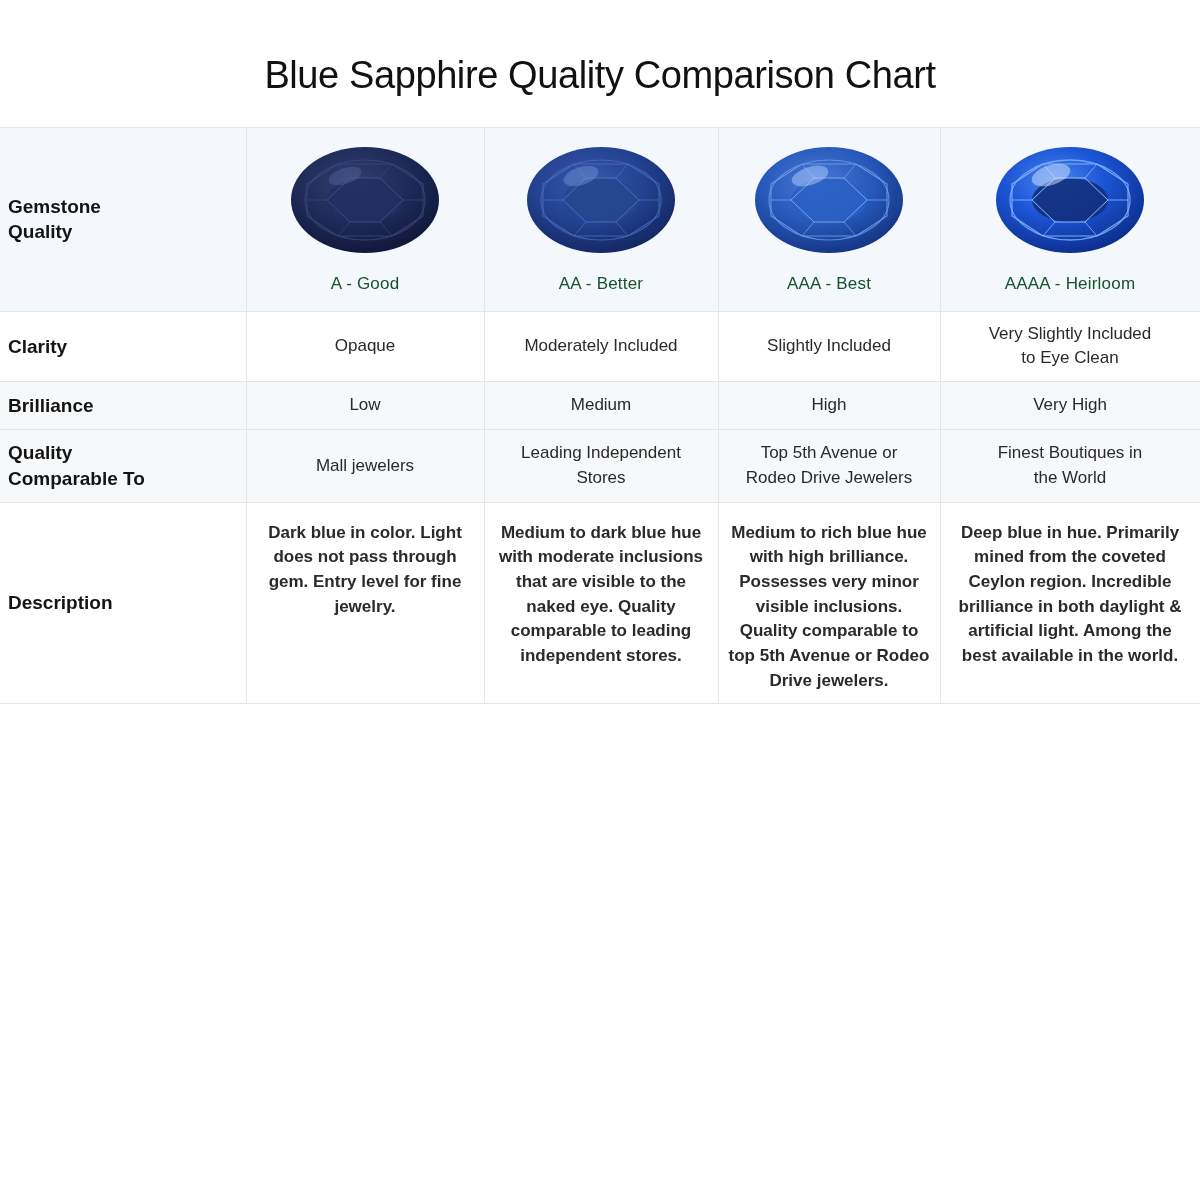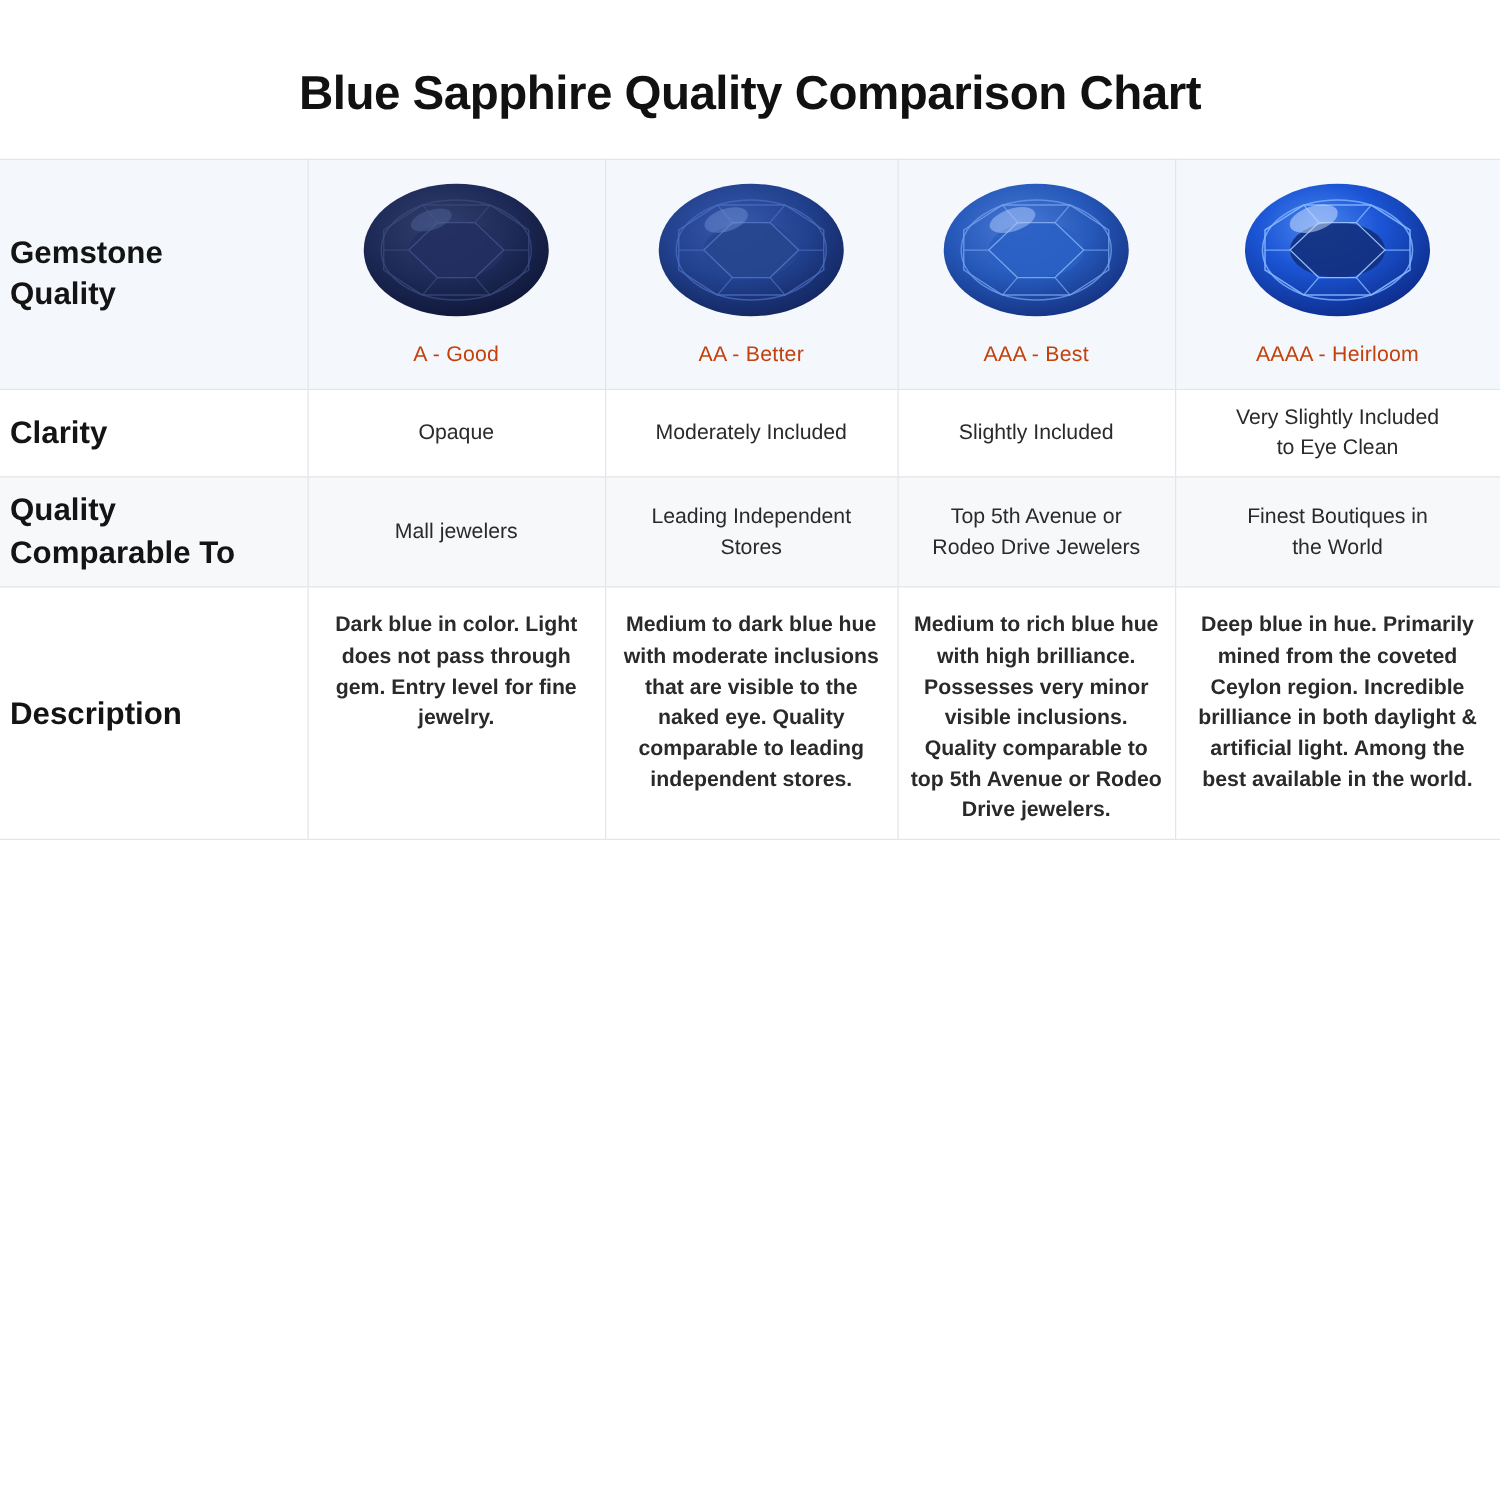--- a/index.html
+++ b/index.html
@@ -12,21 +12,21 @@
   }
   .page {
     width: 1200px;
     height: 1200px;
     position: relative;
     overflow: hidden;
   }
   .title {
     text-align: center;
     font-size: 38px;
-    font-weight: bold;
+    font-weight: normal;
     letter-spacing: -0.4px;
     padding-top: 54px;
     padding-bottom: 30px;
     color: #111111;
   }
   table.chart {
     width: 1200px;
     border-collapse: collapse;
     table-layout: fixed;
   }
@@ -36,21 +36,21 @@
     border-right: 1px solid #e2e5ea;
     vertical-align: middle;
     text-align: center;
     font-size: 17px;
     line-height: 1.45;
     color: #2a2a2a;
     padding: 10px 8px;
   }
   table.chart td.label {
     text-align: left;
-    font-size: 25px;
+    font-size: 19px;
     font-weight: bold;
     color: #141414;
     border-right: 1px solid #e2e5ea;
     border-left: none;
   }
   col.c0 { width: 246px; }
   col.c1 { width: 238px; }
   col.c2 { width: 234px; }
   col.c3 { width: 222px; }
   col.c4 { width: 260px; }
@@ -66,21 +66,21 @@
     padding-bottom: 14px !important;
   }
   .gem-wrap {
     display: flex;
     flex-direction: column;
     align-items: center;
     gap: 18px;
   }
   .gem-label {
     font-size: 17px;
-    color: #c2410c;
+    color: #14532d;
     letter-spacing: 0.2px;
   }
   svg.gem { display: block; }
 
   .desc-cell {
     font-size: 17px;
     line-height: 1.62;
     vertical-align: top !important;
     padding-top: 18px !important;
     font-weight: bold;
@@ -215,20 +215,27 @@
         <td class="label">Clarity</td>
         <td>Opaque</td>
         <td>Moderately Included</td>
         <td>Slightly Included</td>
         <td>
           <div>Very Slightly Included</div>
           <div>to Eye Clean</div>
         </td>
       </tr>
 
+      <tr class="tint">
+        <td class="label">Brilliance</td>
+        <td>Low</td>
+        <td>Medium</td>
+        <td>High</td>
+        <td>Very High</td>
+      </tr>
 
 
       <tr class="tint">
         <td class="label">
           <div class="label-multiline">
             <div>Quality</div>
             <div>Comparable To</div>
           </div>
         </td>
         <td>Mall jewelers</td>

